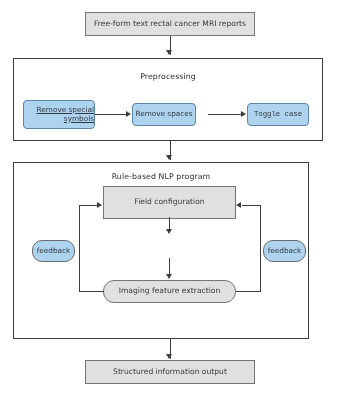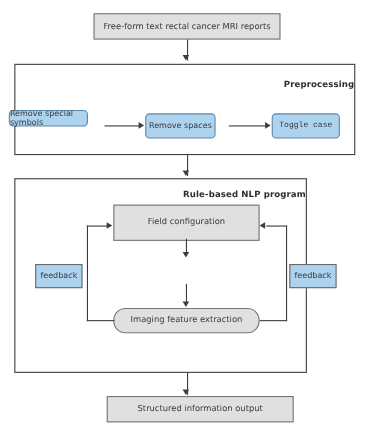--- a/index.html
+++ b/index.html
@@ -16,21 +16,21 @@
     overflow: hidden;
   }
 
   
   .node {
     position: absolute;
     box-sizing: border-box;
     display: flex;
     align-items: center;
     justify-content: center;
-    text-align: left;
+    text-align: right;
     line-height: 1.18;
     color: #3a3a3a;
   }
 
   
   .grey {
     background: #e0e0e0;
     border: 1.3px solid #767676;
     font-size: 7.6px;
   }
@@ -41,37 +41,37 @@
     border: 1.2px solid #5b86a8;
     border-radius: 4px;
     font-size: 7.3px;
     color: #33383d;
   }
 
   
   .blue-sq {
     background: #aed3ef;
     border: 1.2px solid #6a6a6a;
-    border-radius: 0;
+    border-radius: 10px;
     font-size: 7.3px;
     color: #33383d;
   }
 
   
   .frame {
     position: absolute;
     box-sizing: border-box;
     border: 1.3px solid #3d3d3d;
     background: transparent;
   }
   .frame-title {
     position: absolute;
     width: 100%;
-    text-align: right;
-    font-weight: bold;
+    text-align: center;
+    font-weight: normal;
     font-size: 7.8px;
     color: #2e2e2e;
     letter-spacing: .1px;
   }
 
   
   .ln {
     position: absolute;
     background: #3d3d3d;
   }
@@ -106,36 +106,36 @@
 
   <div class="node grey" style="left:85px; top:12px; width:170px; height:24px;">Free-form text rectal cancer MRI reports</div>
 
   <div class="ln ln-v" style="left:169.5px; top:36px; height:19px;"></div>
   <div class="arrow arrow-down" style="left:166.4px; top:50px;"></div>
 
   <div class="frame" style="left:13px; top:58px; width:310px; height:83px;">
     <div class="frame-title" style="top:13px;">Preprocessing</div>
   </div>
 
-  <div class="node blue" style="left:8px; top:100px; width:72px; height:15px;">Remove special symbols</div>
+  <div class="node blue" style="left:23px; top:100px; width:72px; height:29px;text-decoration:underline;">Remove special symbols</div>
 
   <div class="node blue" style="left:132px; top:103px; width:64px; height:23px;">Remove spaces</div>
 
   <div class="node blue" style="left:247px; top:103px; width:62px; height:23px;font-family:Liberation Mono, monospace;">Toggle case</div>
 
   <div class="ln ln-h" style="left:95px; top:114px; width:32px;"></div>
   <div class="arrow arrow-right" style="left:126px; top:111.3px;"></div>
 
   <div class="ln ln-h" style="left:208px; top:114px; width:34px;"></div>
   <div class="arrow arrow-right" style="left:241px; top:111.3px;"></div>
 
   <div class="ln ln-v" style="left:169.5px; top:141px; height:19px;"></div>
   <div class="arrow arrow-down" style="left:166.4px; top:155px;"></div>
 
-  <div class="frame" style="left:13px; top:162px; width:266px; height:177px;">
+  <div class="frame" style="left:13px; top:162px; width:296px; height:177px;">
     <div class="frame-title" style="top:9px;">Rule-based NLP program</div>
   </div>
 
   <div class="node grey" style="left:103px; top:186px; width:133px; height:33px;">Field configuration</div>
 
 
   <div class="node grey" style="left:103px; top:280px; width:133px; height:23px;border-radius:11px;">Imaging feature extraction</div>
 
   <div class="ln ln-v" style="left:168.8px; top:217px; height:13px;"></div>
   <div class="arrow arrow-down" style="left:165.7px; top:229px;"></div>
@@ -153,15 +153,15 @@
   <div class="ln ln-h" style="left:242px; top:205px; width:19px;"></div>
   <div class="arrow arrow-left" style="left:236px; top:202.3px;"></div>
 
   <div class="node blue-sq" style="left:32px; top:240px; width:43px; height:22px;">feedback</div>
 
   <div class="node blue-sq" style="left:263px; top:240px; width:43px; height:22px;">feedback</div>
 
   <div class="ln ln-v" style="left:169.5px; top:339px; height:20px;"></div>
   <div class="arrow arrow-down" style="left:166.4px; top:354px;"></div>
 
-  <div class="node grey" style="left:85px; top:360px; width:170px; height:24px;margin-left:12px;">Structured information output</div>
+  <div class="node grey" style="left:85px; top:360px; width:170px; height:24px;">Structured information output</div>
 
 </div>
 
 </body></html>

